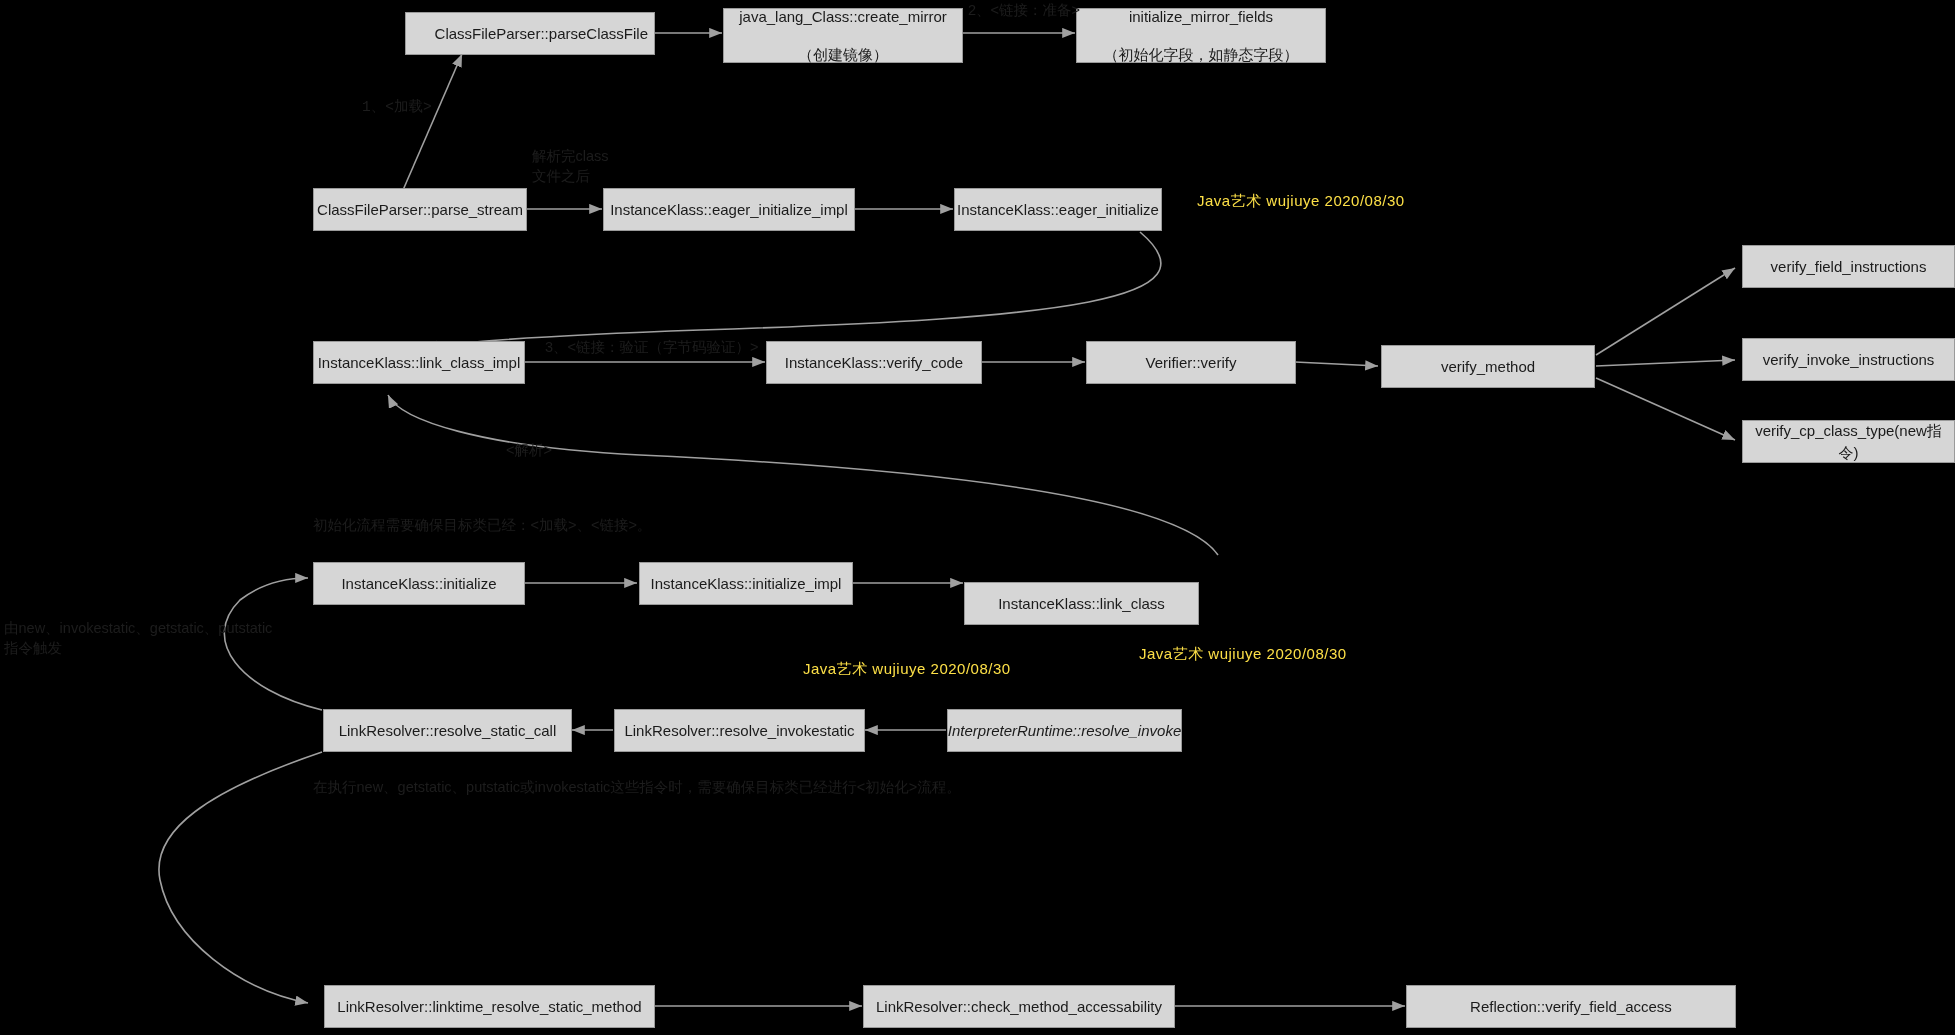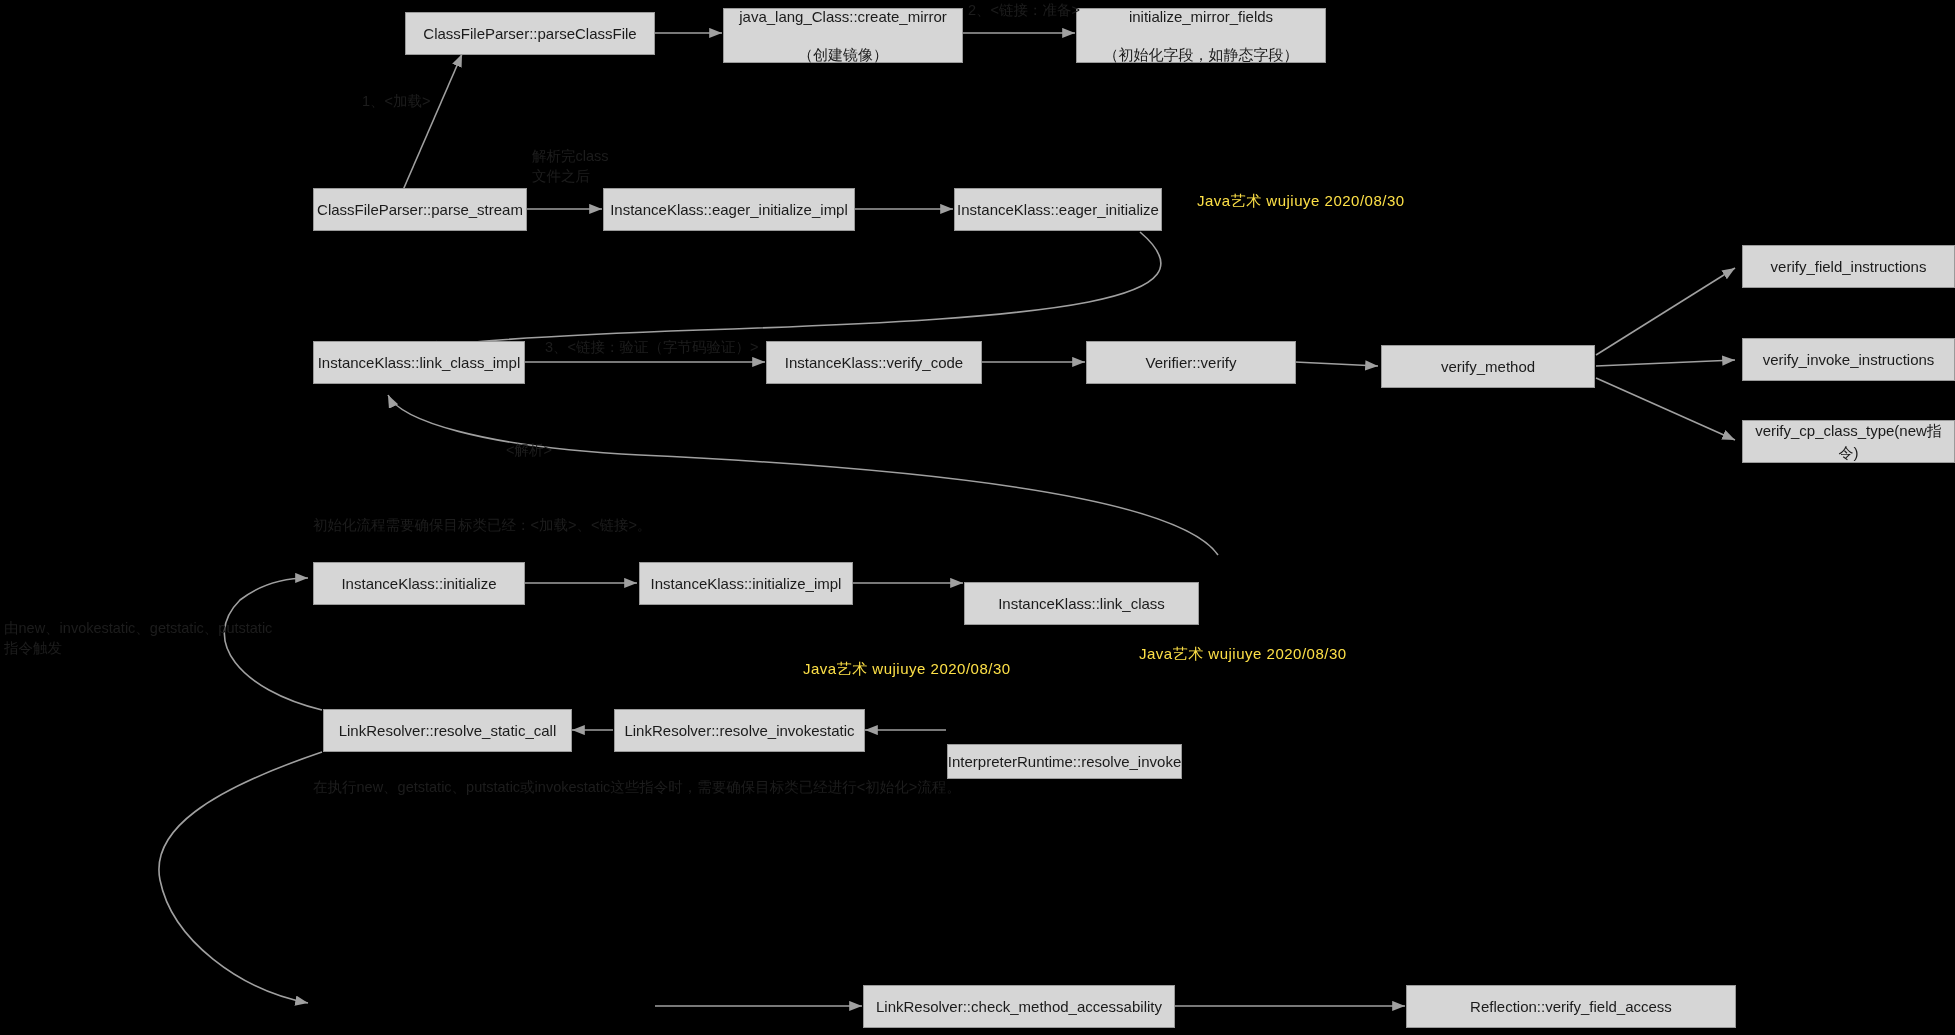--- a/index.html
+++ b/index.html
@@ -114,21 +114,21 @@
       <path d="M946,730 L865,730"></path>
 
       <path d="M322,752 C210,790 150,830 160,880 C172,940 240,990 308,1003"></path>
 
       <path d="M655,1006 L862,1006"></path>
 
       <path d="M1175,1006 L1405,1006"></path>
     </g>
   </svg>
 
-  <div class="node" style="left:405px; top:12px; width:250px; height:43px;">
+  <div class="node" style="left:405px; top:12px; width:250px; height:43px;align-items:flex-end;">
     <span>ClassFileParser::parseClassFile</span>
   </div>
 
   <div class="node" style="left:723px; top:8px; width:240px; height:55px;">
     <span>java_lang_Class::create_mirror</span>
     <span class="line2">（创建镜像）</span>
   </div>
 
   <div class="node" style="left:1076px; top:8px; width:250px; height:55px;">
     <span>initialize_mirror_fields</span>
@@ -188,34 +188,37 @@
   </div>
 
   <div class="node" style="left:323px; top:709px; width:249px; height:43px;">
     <span>LinkResolver::resolve_static_call</span>
   </div>
 
   <div class="node" style="left:614px; top:709px; width:251px; height:43px;">
     <span>LinkResolver::resolve_invokestatic</span>
   </div>
 
-  <div class="node" style="left:947px; top:744px; width:235px; height:35px;">
+  <div class="node" style="left:947px; top:709px; width:235px; height:43px;font-style:italic;">
     <span>InterpreterRuntime::resolve_invoke</span>
   </div>
 
+  <div class="node" style="left:324px; top:985px; width:331px; height:43px;">
+    <span>LinkResolver::linktime_resolve_static_method</span>
+  </div>
 
   <div class="node" style="left:863px; top:985px; width:312px; height:43px;text-align:center;">
     <span>LinkResolver::check_method_accessability</span>
   </div>
 
   <div class="node" style="left:1406px; top:985px; width:330px; height:43px;">
     <span>Reflection::verify_field_access</span>
   </div>
 
-  <div class="elabel" style="left:362px; top:91px;">1、&lt;加载&gt;</div>
+  <div class="elabel" style="left:362px; top:97px;font-family:Liberation Mono, monospace;">1、&lt;加载&gt;</div>
 
   <div class="elabel" style="left:968px; top:0px;">2、&lt;链接：准备&gt;</div>
 
   <div class="elabel" style="left:532px; top:146px; text-align:left;">解析完class
 文件之后</div>
 
   <div class="elabel" style="left:545px; top:337px;">3、&lt;链接：验证（字节码验证）&gt;</div>
 
   <div class="elabel" style="left:506px; top:440px;">&lt;解析&gt;</div>
 

